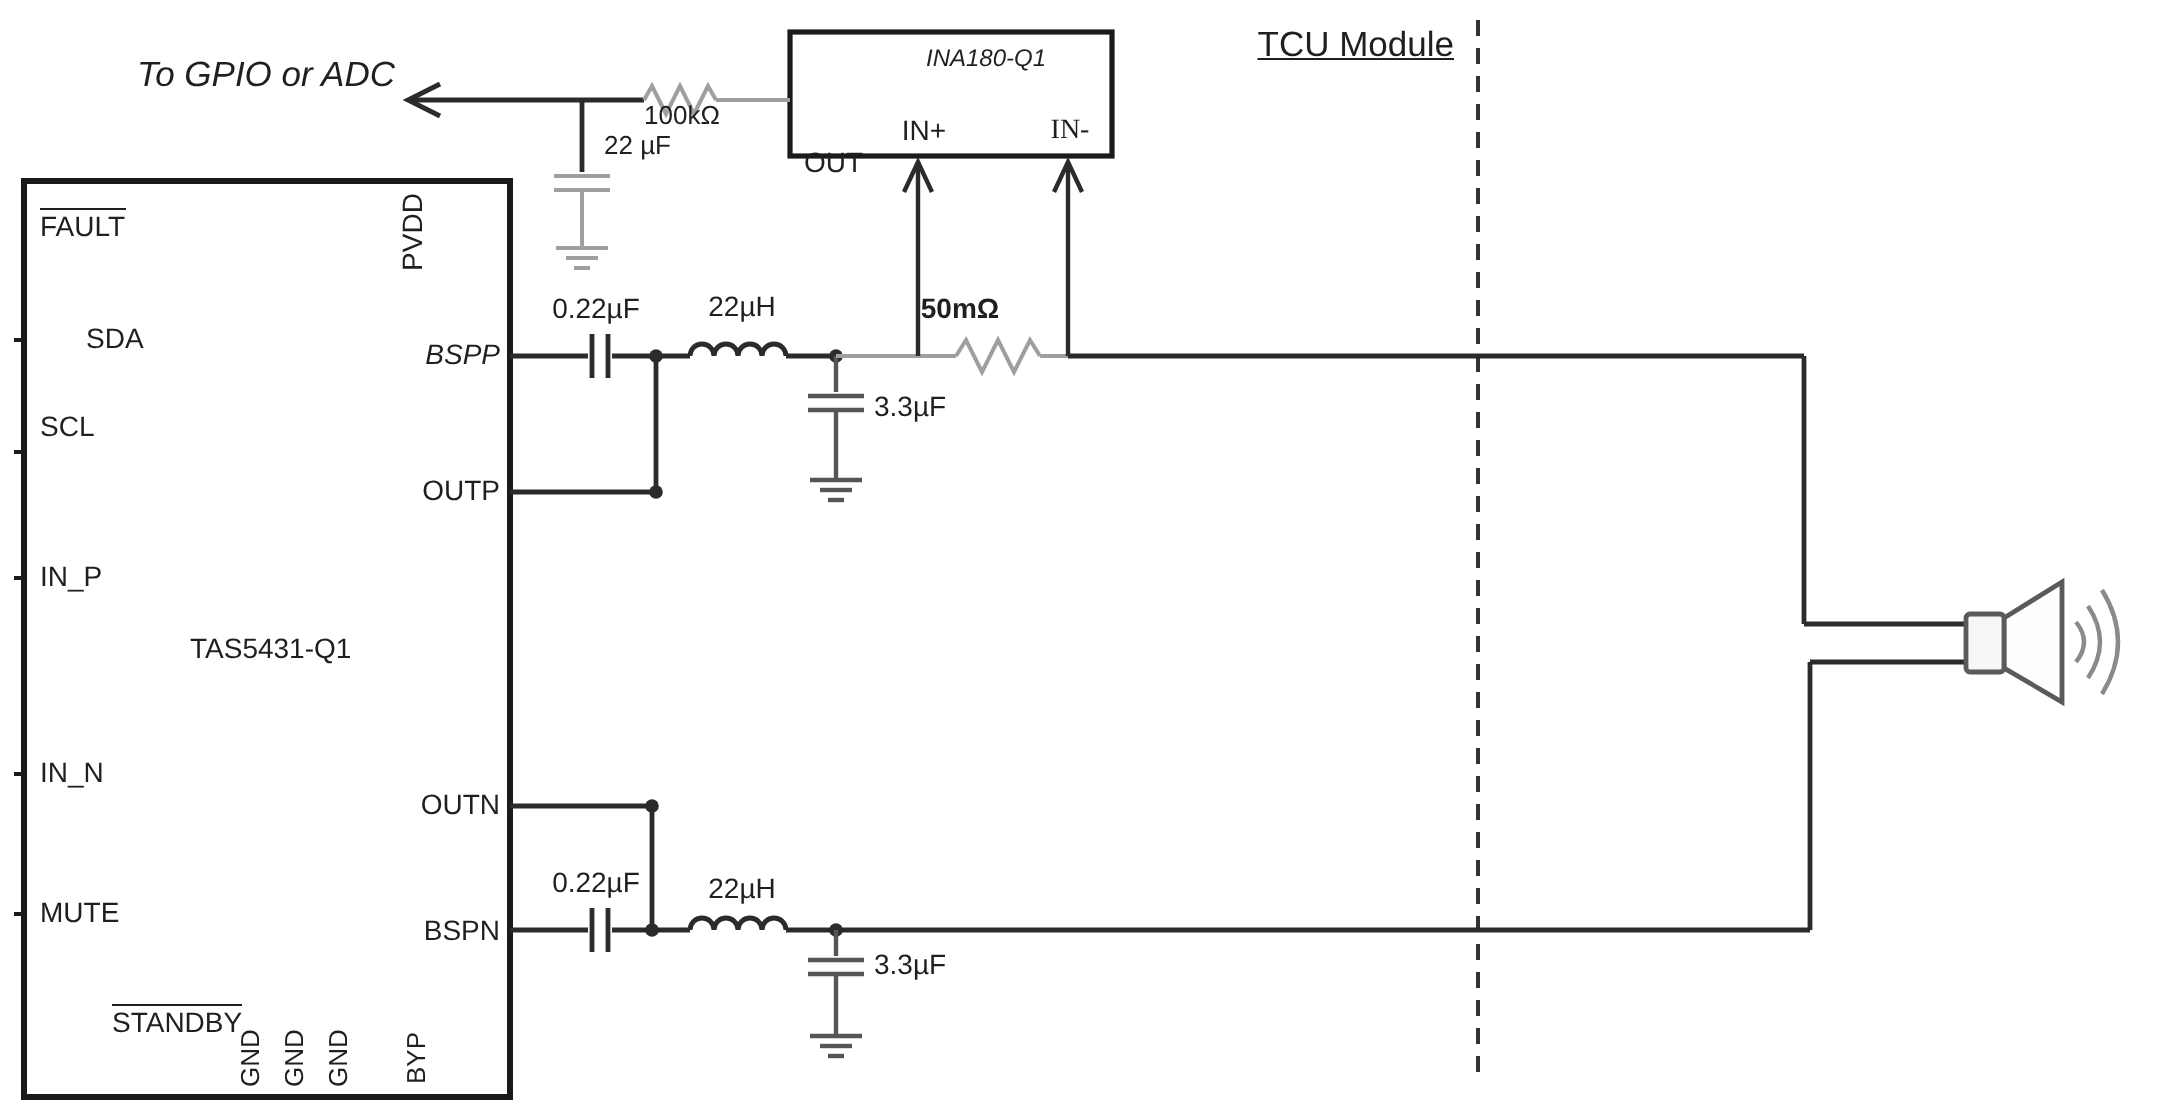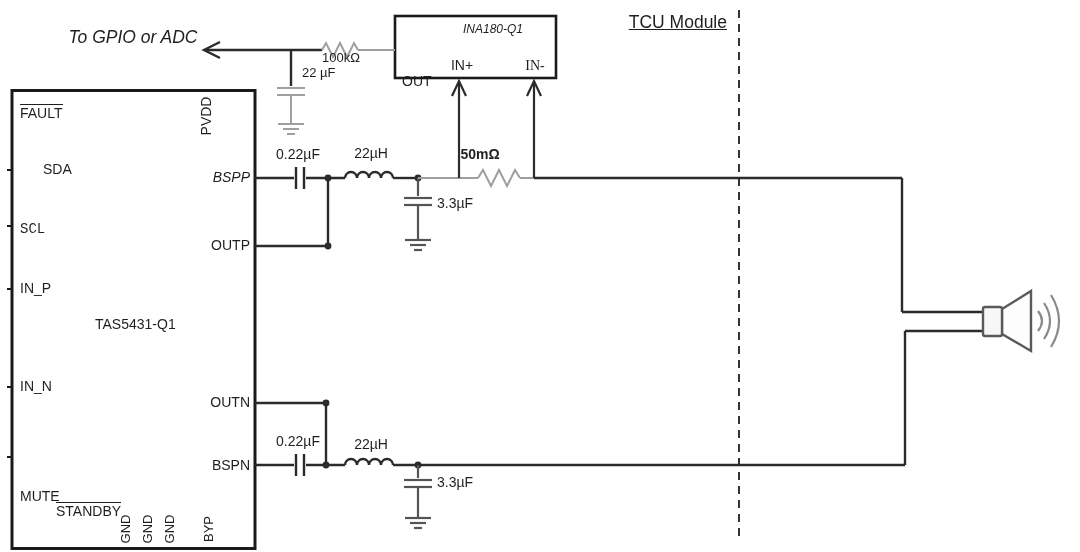--- a/index.html
+++ b/index.html
@@ -157,24 +157,24 @@
   <div class="lbl" style="left:437px;top:475px;">3.3µF</div>
 
   <div class="lbl md cx" style="left:493px;top:23px;">INA180-Q1</div>
   <div class="lbl" style="left:402px;top:42px;margin-top:32px;">OUT</div>
   <div class="lbl cx" style="left:462px;top:58px;">IN+</div>
   <div class="lbl cx" style="left:535px;top:58px;font-family:Liberation Serif, serif;">IN-</div>
 
   <div class="lbl" style="left:95px;top:317px;">TAS5431-Q1</div>
   <div class="lbl" style="left:20px;top:104px;"><span class="bar">FAULT</span></div>
   <div class="lbl" style="left:20px;top:162px;margin-left:23px;">SDA</div>
-  <div class="lbl" style="left:20px;top:222px;font-family:Liberation Mono, monospace;">SCL</div>
+  <div class="lbl" style="left:20px;top:206px;">SCL</div>
   <div class="lbl" style="left:20px;top:281px;">IN_P</div>
   <div class="lbl" style="left:20px;top:379px;text-align:center;">IN_N</div>
-  <div class="lbl" style="left:20px;top:449px;margin-top:40px;">MUTE</div>
+  <div class="lbl" style="left:20px;top:449px;">MUTE</div>
   <div class="lbl" style="left:20px;top:502px;margin-left:36px;"><span class="bar">STANDBY</span></div>
 
   <div class="lbl rx" style="left:250px;top:170px;font-style:italic;">BSPP</div>
   <div class="lbl rx" style="left:250px;top:238px;text-align:right;">OUTP</div>
   <div class="lbl rx" style="left:250px;top:395px;">OUTN</div>
   <div class="lbl rx" style="left:250px;top:458px;">BSPN</div>
 
   <div class="lbl rot" style="left:207px;top:116px;">PVDD</div>
   <div class="lbl sm rot" style="left:126px;top:529px;">GND</div>
   <div class="lbl sm rot" style="left:148px;top:529px;">GND</div>

